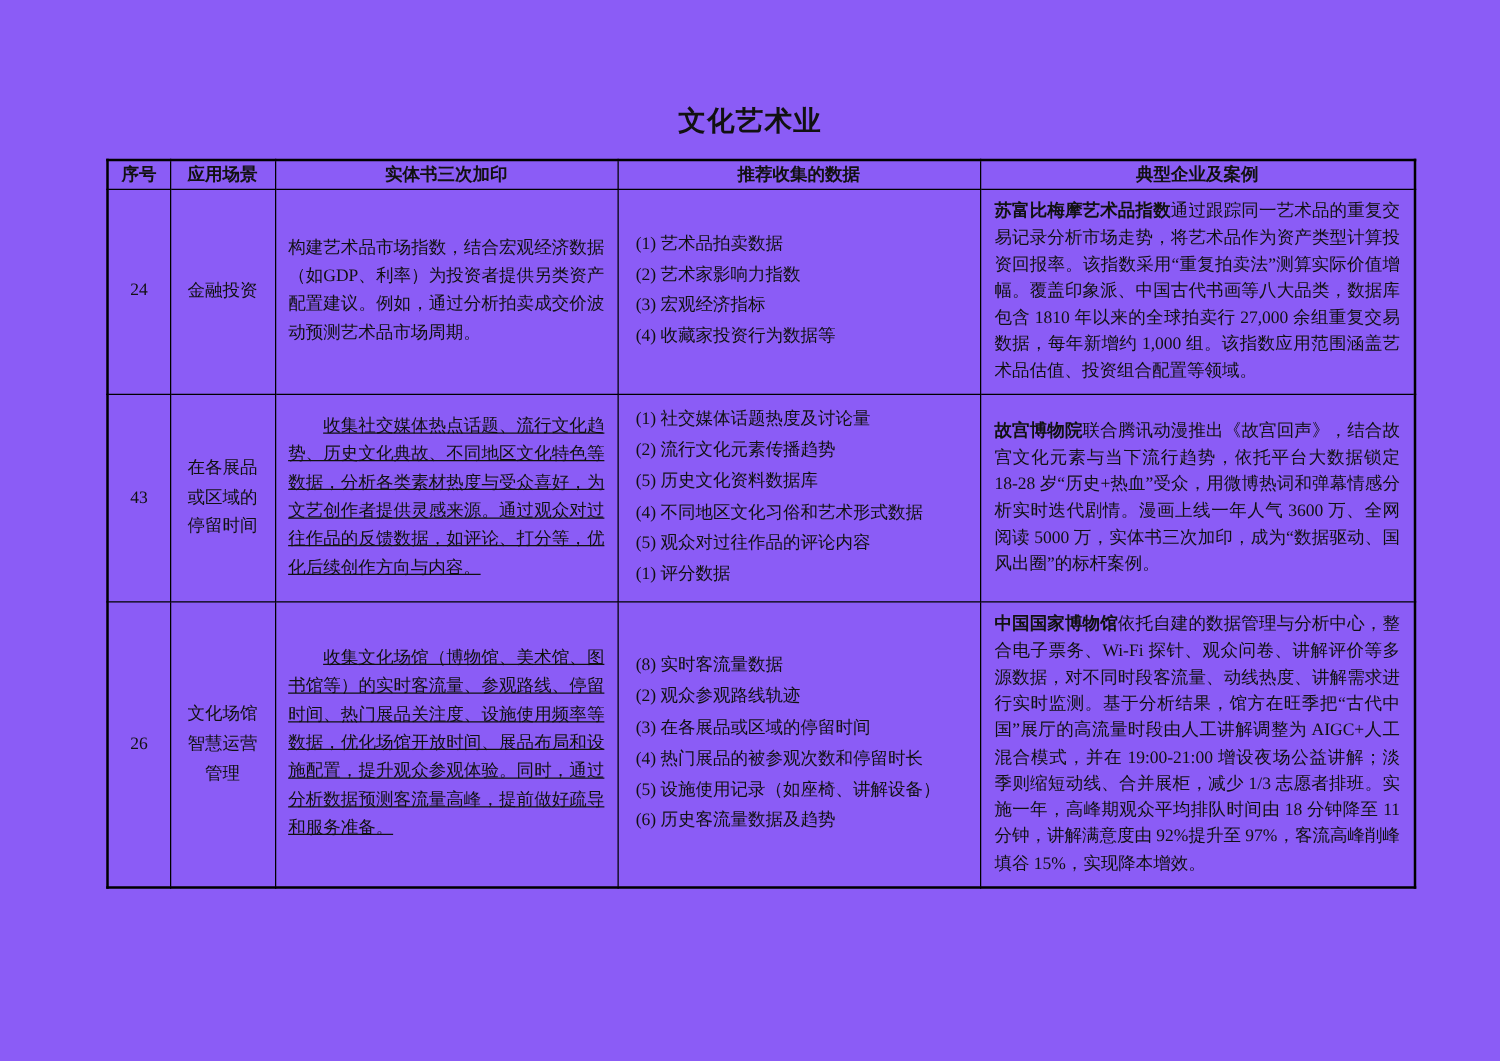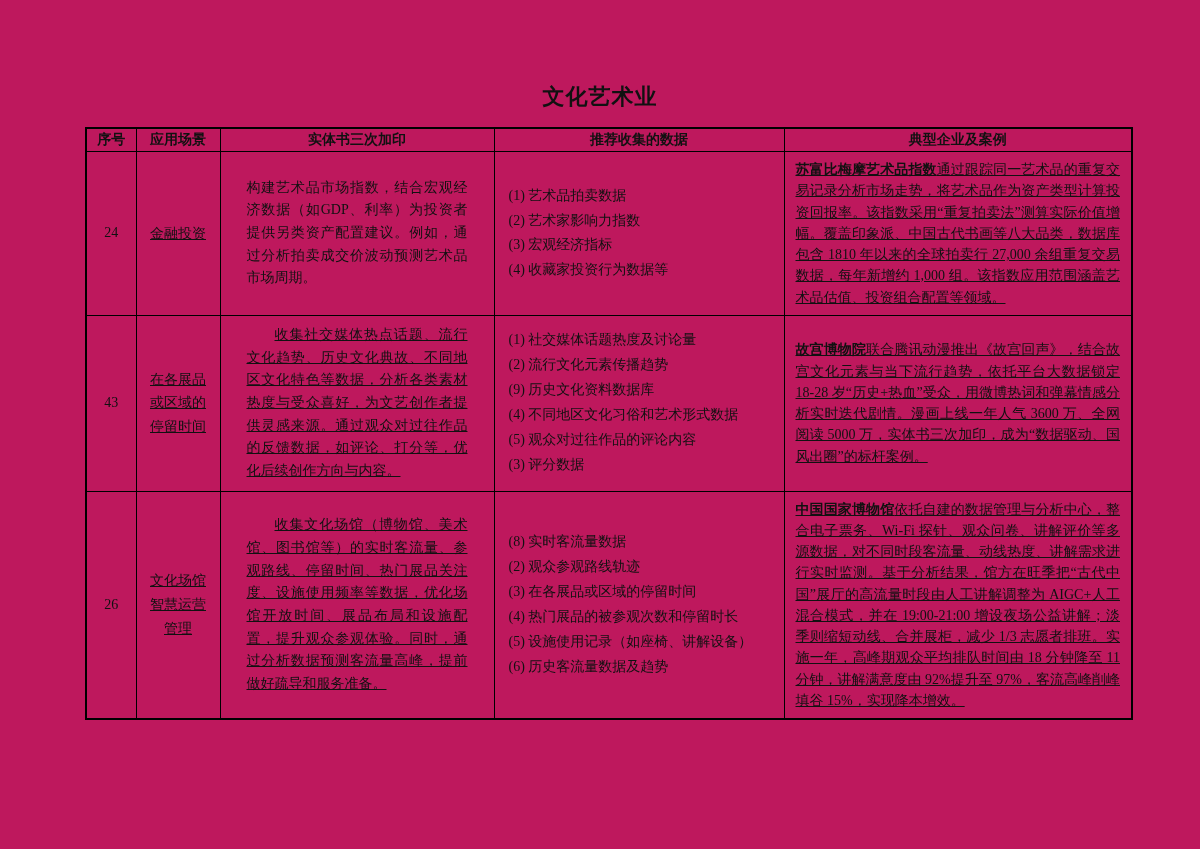--- a/index.html
+++ b/index.html
@@ -4,21 +4,21 @@
 <style>
   * { margin: 0; padding: 0; box-sizing: border-box; }
   html, body { background: #ffffff; }
   body {
     width: 1200px;
     height: 849px;
     font-family: "Liberation Serif", "DejaVu Serif", serif;
     color: #111111;
     overflow: hidden;
   }
-  .page { width: 1200px; height: 849px; background: #be185d; }
+  .page { width: 1200px; height: 849px; background: #8b5cf6; }
   .doc-title {
     text-align: center;
     font-size: 22px;
     font-weight: bold;
     padding-top: 82px;
     margin-bottom: 15px;
     letter-spacing: 1px;
   }
   table.main-table {
     border-collapse: collapse;
@@ -39,40 +39,38 @@
   td { font-size: 14px; }
   .col-id {
     text-align: center;
     vertical-align: middle;
   }
   .col-scenario {
     text-align: center;
     vertical-align: middle;
     padding: 4px 12px;
     line-height: 1.7;
-    text-decoration: underline;
   }
   .col-detail {
     vertical-align: middle;
-    padding: 8px 26px;
+    padding: 8px 10px;
     line-height: 1.62;
     text-align: justify;
   }
   .detail-text.indented { text-indent: 2em; text-decoration: underline; }
   .col-data {
     vertical-align: middle;
     padding: 8px 6px 8px 14px;
     line-height: 1.78;
   }
   .col-case {
     vertical-align: middle;
     padding: 7px 11px;
     line-height: 1.52;
     text-align: justify;
-    text-decoration: underline;
   }
   .case-bold { font-weight: bold; }
   tr.row-24 { height: 162px; }
   tr.row-25 { height: 140px; }
   tr.row-26 { height: 220px; }
 </style>
 </head>
 <body>
 
 <div class="page">
@@ -117,24 +115,24 @@
 
       <tr class="row-25">
         <td class="col-id">43</td>
         <td class="col-scenario">在各展品或区域的停留时间</td>
         <td class="col-detail">
           <div class="detail-text indented">收集社交媒体热点话题、流行文化趋势、历史文化典故、不同地区文化特色等数据，分析各类素材热度与受众喜好，为文艺创作者提供灵感来源。通过观众对过往作品的反馈数据，如评论、打分等，优化后续创作方向与内容。</div>
         </td>
         <td class="col-data">
           <div class="data-item">(1) 社交媒体话题热度及讨论量</div>
           <div class="data-item">(2) 流行文化元素传播趋势</div>
-          <div class="data-item">(9) 历史文化资料数据库</div>
+          <div class="data-item">(5) 历史文化资料数据库</div>
           <div class="data-item">(4) 不同地区文化习俗和艺术形式数据</div>
           <div class="data-item">(5) 观众对过往作品的评论内容</div>
-          <div class="data-item">(3) 评分数据</div>
+          <div class="data-item">(1) 评分数据</div>
         </td>
         <td class="col-case">
           <span class="case-bold">故宫博物院</span><span>联合腾讯动漫推出《故宫回声》，结合故宫文化元素与当下流行趋势，依托平台大数据锁定 18-28 岁“历史+热血”受众，用微博热词和弹幕情感分析实时迭代剧情。漫画上线一年人气 3600 万、全网阅读 5000 万，实体书三次加印，成为“数据驱动、国风出圈”的标杆案例。</span>
         </td>
       </tr>
 
       <tr class="row-26">
         <td class="col-id">26</td>
         <td class="col-scenario">文化场馆智慧运营管理</td>
         <td class="col-detail">

